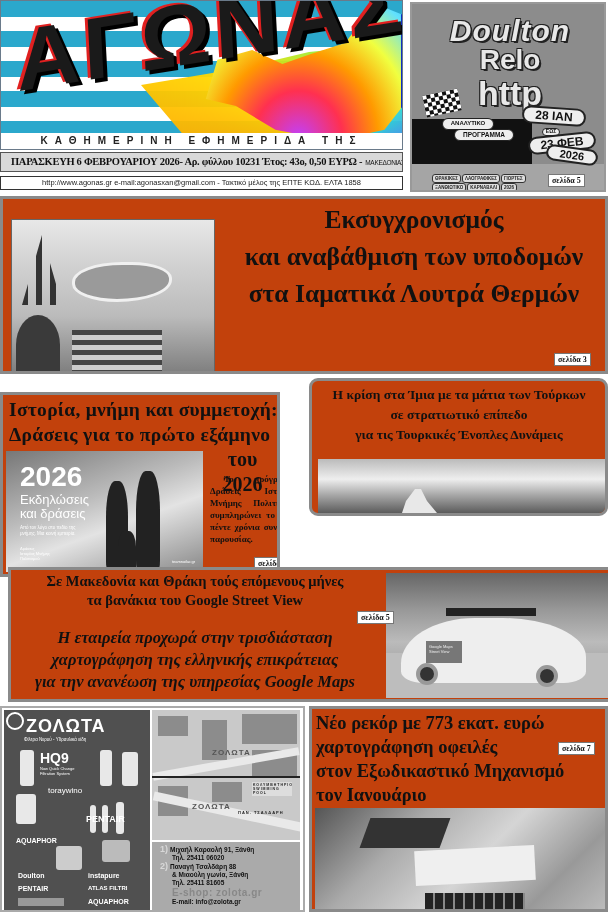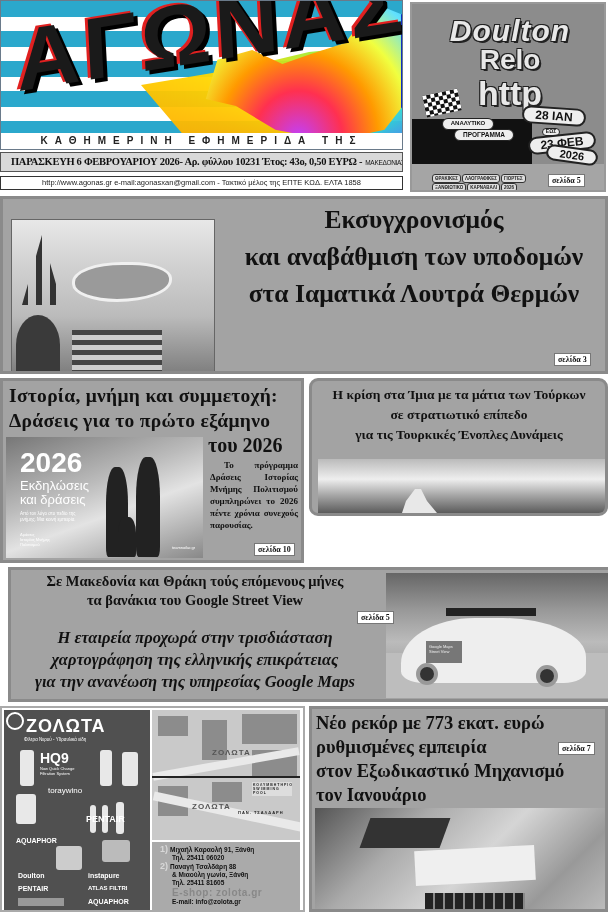--- a/index.html
+++ b/index.html
@@ -58,37 +58,37 @@
     .pill-d3 { left: 134px; top: 143px; width: 52px; height: 16px; font-size: 11px; line-height: 12px; transform: rotate(8deg); }
     .pill-prog1 { left: 30px; top: 114px; width: 52px; height: 12px; font-size: 6px; line-height: 9px; border-width: 1px; }
     .pill-prog2 { left: 42px; top: 125px; width: 60px; height: 12px; font-size: 6.5px; line-height: 9px; border-width: 1px; }
     .cv-footer { position: absolute; left: 20px; top: 170px; font-family: "Liberation Sans", sans-serif; font-size: 4.5px; font-weight: bold; color: #222; line-height: 7px; }
     .cv-footer span { display: inline-block; background: #ddd; border: 1px solid #333; border-radius: 3px; padding: 0 2px; margin-right: 1px; }
 
     
     .page-tag { position: absolute; background: #fff; border: 1px solid #777; font-family: "Liberation Serif", serif; font-weight: bold; font-size: 8px; line-height: 11px; padding: 0 3px; white-space: nowrap; color: #111; }
 
     
-    .panel { border: 3px solid #8a8a8a; background: #a3a3a3; overflow: hidden; }
+    .panel { border: 3px solid #8a8a8a; background: #c2410c; overflow: hidden; }
     .h-serif { font-family: "Liberation Serif", serif; font-weight: bold; color: #111; text-align: center; }
     .photo { background: #888; overflow: hidden; position: absolute; }
 
     
     .s1 { left: 0; top: 196px; width: 608px; height: 178px; }
     .s1-photo { left: 8px; top: 20px; width: 204px; height: 162px; border: 1px solid #666;
       background: linear-gradient(180deg, #e8e8e8 0%, #d0d0d0 30%, #bbb 60%, #777 100%); }
     .pool { position: absolute; left: 60px; top: 42px; width: 100px; height: 40px; border-radius: 50% 40% 55% 45%; background: #9a9a9a; border: 3px solid #f0f0f0; }
     .trees { position: absolute; left: 10px; top: 15px; width: 40px; height: 70px; background: repeating-linear-gradient(90deg, #333 0 6px, transparent 6px 14px); clip-path: polygon(0 100%, 50% 0, 100% 100%); }
     .hut { position: absolute; left: 4px; top: 95px; width: 44px; height: 60px; background: #3a3a3a; border-radius: 50% 50% 0 0; }
     .stripes { position: absolute; left: 60px; top: 110px; width: 90px; height: 45px; background: repeating-linear-gradient(180deg, #444 0 5px, #ccc 5px 10px); }
     .s1-title { position: absolute; left: 218px; top: 2px; width: 386px; font-size: 25.5px; line-height: 37px; }
     .s1 .page-tag { left: 551px; top: 154px; }
 
     
-    .s2 { left: 0; top: 378px; width: 304px; height: 185px; }
+    .s2 { left: 0; top: 392px; width: 280px; height: 185px; }
     .s2-title { position: absolute; left: 6px; top: 2px; width: 292px; font-size: 19.5px; line-height: 25px; text-align: left; letter-spacing: 0.3px; }
     .s2-title2 { position: absolute; left: 205px; top: 52px; font-size: 20px; line-height: 25px; }
     .s2-photo { left: 3px; top: 56px; width: 197px; height: 121px; background: linear-gradient(160deg, #777 0%, #bbb 40%, #e3e3e3 60%, #888 100%); }
     .s2-photo .statue { position: absolute; background: #222; border-radius: 40% 40% 10% 10%; }
     .s2-big { position: absolute; left: 14px; top: 12px; font-family: "Liberation Sans", sans-serif; font-weight: bold; font-size: 28px; color: #fff; line-height: 28px; }
     .s2-sub { position: absolute; left: 14px; top: 42px; font-family: "Liberation Sans", sans-serif; font-size: 13px; color: #fff; line-height: 14px; }
     .s2-tiny { position: absolute; left: 14px; top: 74px; font-family: "Liberation Sans", sans-serif; font-size: 4.5px; color: #fff; line-height: 6px; }
     .s2-logo { position: absolute; left: 14px; top: 95px; font-family: "Liberation Sans", sans-serif; font-size: 4px; color: #fff; line-height: 5px; }
     .s2-url { position: absolute; right: 8px; bottom: 8px; font-family: "Liberation Sans", sans-serif; font-size: 4px; color: #fff; }
     .s2-body { position: absolute; left: 207px; top: 78px; width: 88px; font-family: "Liberation Serif", serif; font-weight: bold; font-size: 9px; line-height: 12px; text-align: justify; text-indent: 14px; }
@@ -292,21 +292,21 @@
     <div style="padding-left:12px;">&amp; Μιαούλη γωνία, Ξάνθη</div>
     <div style="padding-left:12px;">Τηλ. 25411 81605</div>
     <div class="shop" style="padding-left:12px;">E-shop: zolota.gr</div>
     <div style="padding-left:12px;">E-mail: info@zolota.gr</div>
   </div>
 </div>
 
 <div class="abs panel s6">
   <div class="h-serif s6-title">
     <div>Νέο ρεκόρ με 773 εκατ. ευρώ</div>
-    <div>ρυθμισμένες εμπειρία</div>
+    <div>χαρτογράφηση οφειλές</div>
     <div>στον Εξωδικαστικό Μηχανισμό</div>
     <div>τον Ιανουάριο</div>
   </div>
   <div class="photo s6-photo">
     <div class="laptop"></div>
     <div class="paper"></div>
     <div class="keys"></div>
   </div>
   <div class="page-tag">σελίδα 7</div>
 </div>

